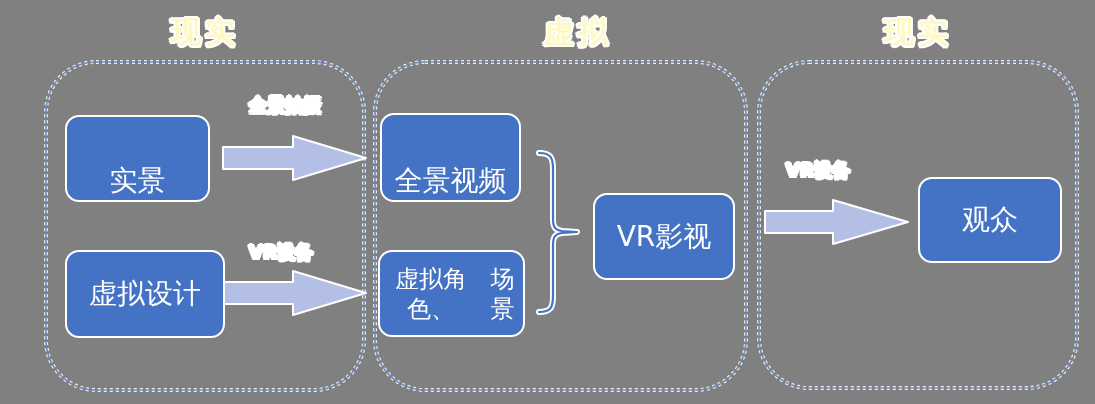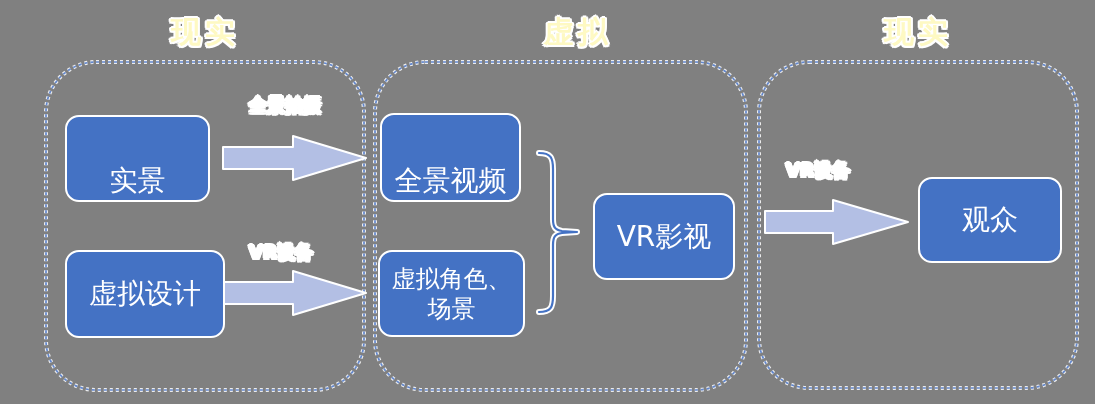--- a/index.html
+++ b/index.html
@@ -36,21 +36,21 @@
     position:absolute;
     background:#4472C4;
     border:2.5px solid #FFFFFF;
     border-radius:14px;
     color:#FFFFFF;
     display:flex;align-items:center;justify-content:center;
     font-size:28px;
     box-sizing:border-box;
     text-align:center;
   }
-  .box.two-line{flex-direction:column;font-size:24px;line-height:1.25;}
+  .box.two-line{flex-direction:row;font-size:24px;line-height:1.25;}
   .arrow-label{
     position:absolute;height:22px;
     text-align:center;font-size:18px;font-weight:bold;color:#ffffff;
   }
   #box-real-scene       {left:65px;  top:115px; width:145px; height:87px;align-items:flex-end;}
   #box-virtual-design   {left:65px;  top:250px; width:160px; height:88px;}
   #box-panoramic-video  {left:380px; top:113px; width:141px; height:89px;align-items:flex-end;}
   #box-virtual-chars    {left:378px; top:250px; width:147px; height:87px;}
   #box-vr-film          {left:593px; top:183px; width:142px; height:87px;margin-top:10px;}
   #box-audience         {left:918px; top:177px; width:144px; height:86px;text-align:right;}

